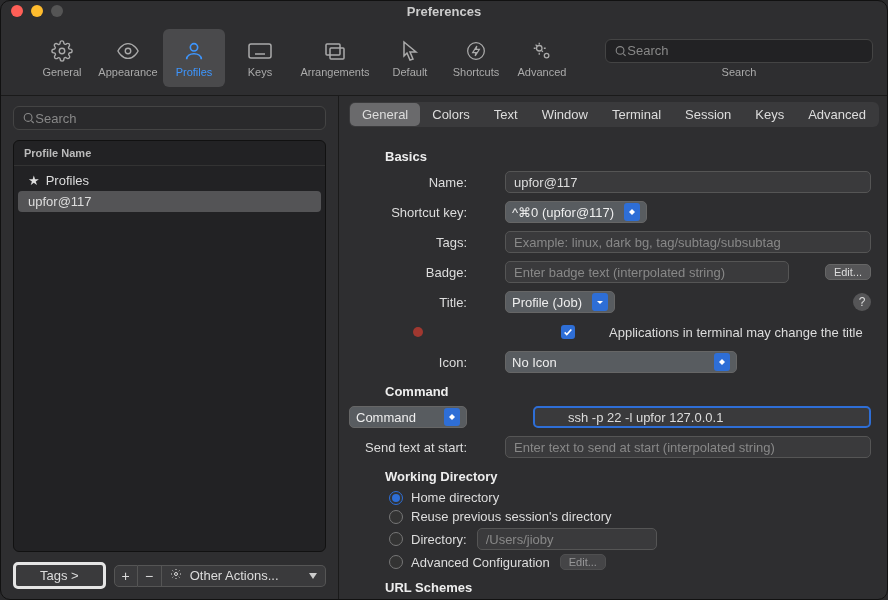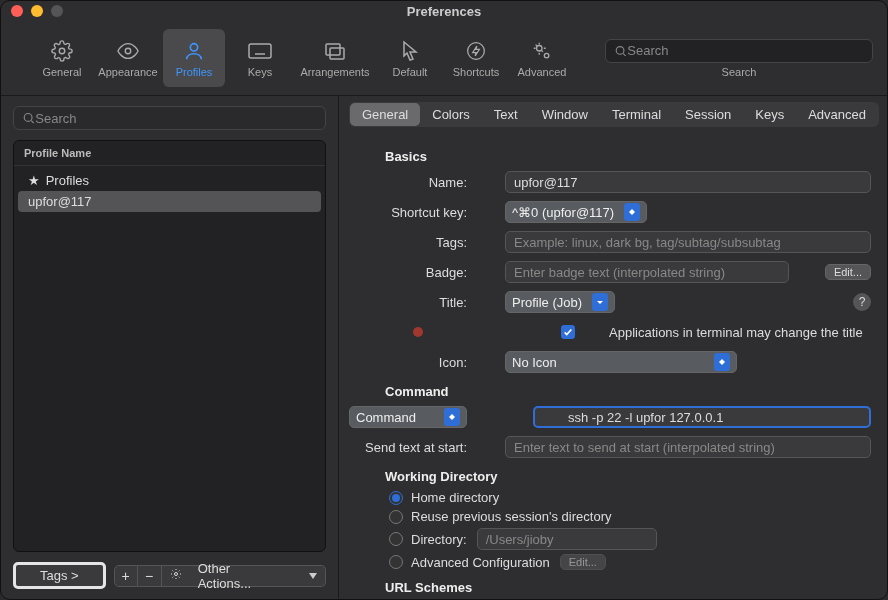--- a/index.html
+++ b/index.html
@@ -31,21 +31,21 @@
   .profiles-header { padding: 6px 10px; font-size: 11px; color: #bbb; font-weight: 600; border-bottom: 1px solid #333; }
   .profiles-list { flex: 1; padding: 4px; }
   .profile-item { padding: 3px 10px; border-radius: 4px; display: flex; align-items: center; gap: 6px; cursor: pointer; }
   .profile-item.selected { background: #545456; }
   .sidebar-bottom { display: flex; align-items: center; justify-content: space-between; margin-top: 10px; gap: 8px; }
   .tags-btn { background: #3a3a3c; border: 3px solid #e5e5e5; border-radius: 5px; padding: 3px 24px; cursor: pointer; color: #ddd; font-size: 13px; }
   .actions-group { display: flex; align-items: center; gap: 0; flex: 1; }
   .icon-btn { width: 24px; height: 22px; background: #3a3a3c; border: 1px solid #555; display: flex; align-items: center; justify-content: center; cursor: pointer; color: #ddd; font-size: 14px; }
   .icon-btn:first-child { border-radius: 5px 0 0 5px; }
   .icon-btn.mid { border-left: none; }
-  .other-actions { flex: 1; height: 22px; background: #3a3a3c; border: 1px solid #555; border-left: none; border-radius: 0 5px 5px 0; display: flex; align-items: center; padding: 0 8px; cursor: pointer; gap: 16px; }
+  .other-actions { flex: 1; height: 22px; background: #3a3a3c; border: 1px solid #555; border-left: none; border-radius: 0 5px 5px 0; display: flex; align-items: center; padding: 0 8px; cursor: pointer; gap: 8px; }
   .content { flex: 1; overflow-y: auto; padding: 6px 16px 10px 10px; }
   .tabs { display: inline-flex; background: #3a3a3c; border-radius: 6px; padding: 1px; margin: 0 auto 12px auto; }
   .tabs-wrap { text-align: center; margin-bottom: 10px; }
   .tab { padding: 4px 12px; font-size: 13px; border-radius: 5px; cursor: pointer; color: #ddd; }
   .tab.active { background: #6a6a6c; }
   .section-title { font-weight: 700; color: #eee; margin: 4px 0 6px 0; padding-left: 36px; }
   .form-row { display: flex; align-items: center; margin-bottom: 6px; min-height: 24px; gap: 28px; }
   .form-label { width: 118px; text-align: right; margin-right: 10px; color: #ddd; }
   .text-input { background: #3a3a3c; border: 1px solid #555; border-radius: 5px; padding: 3px 8px; color: #ddd; font-size: 13px; height: 22px; outline: none; }
   .text-input::placeholder { color: #888; }

